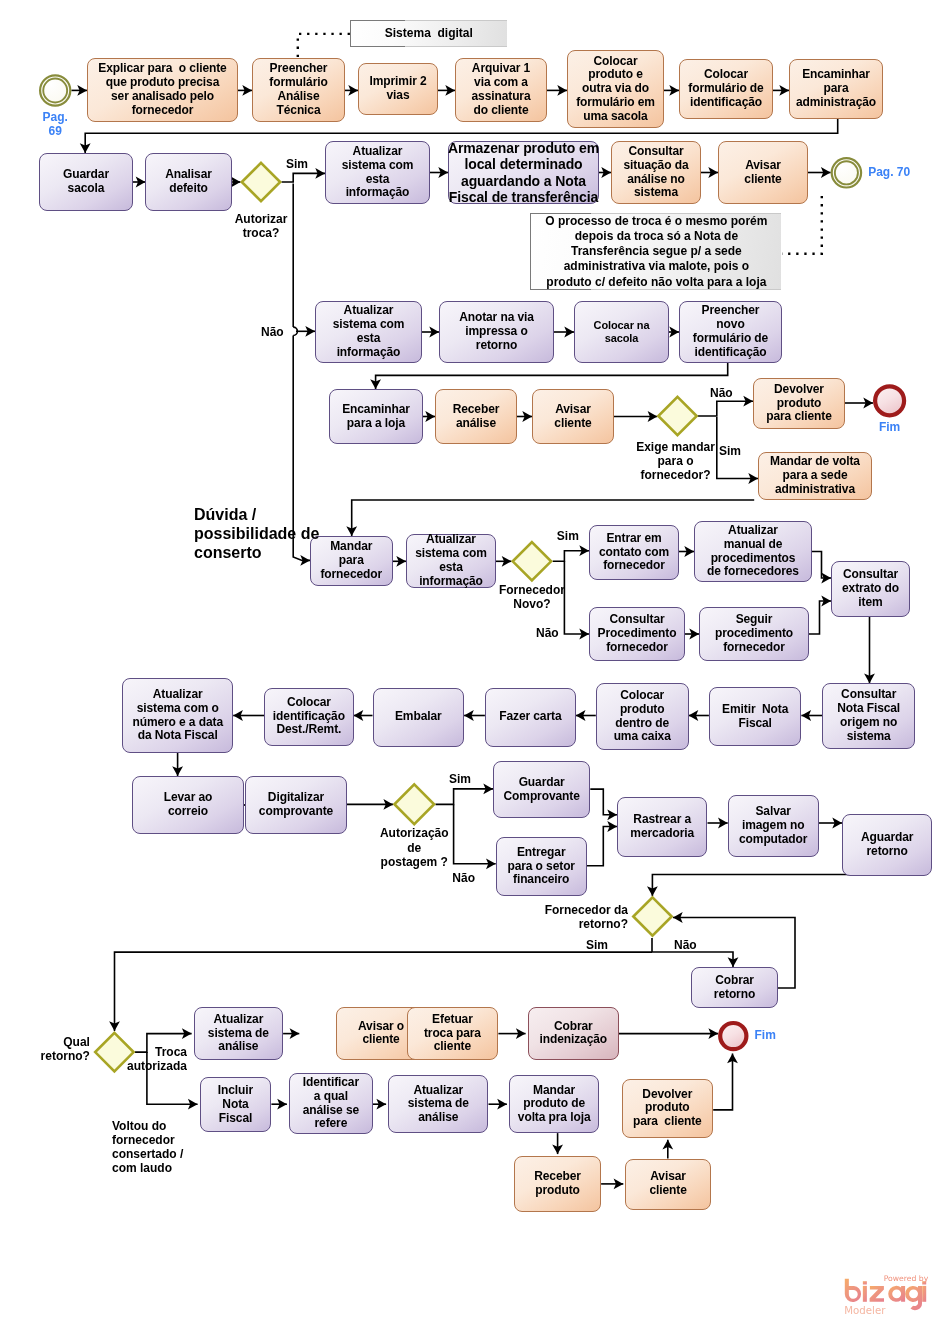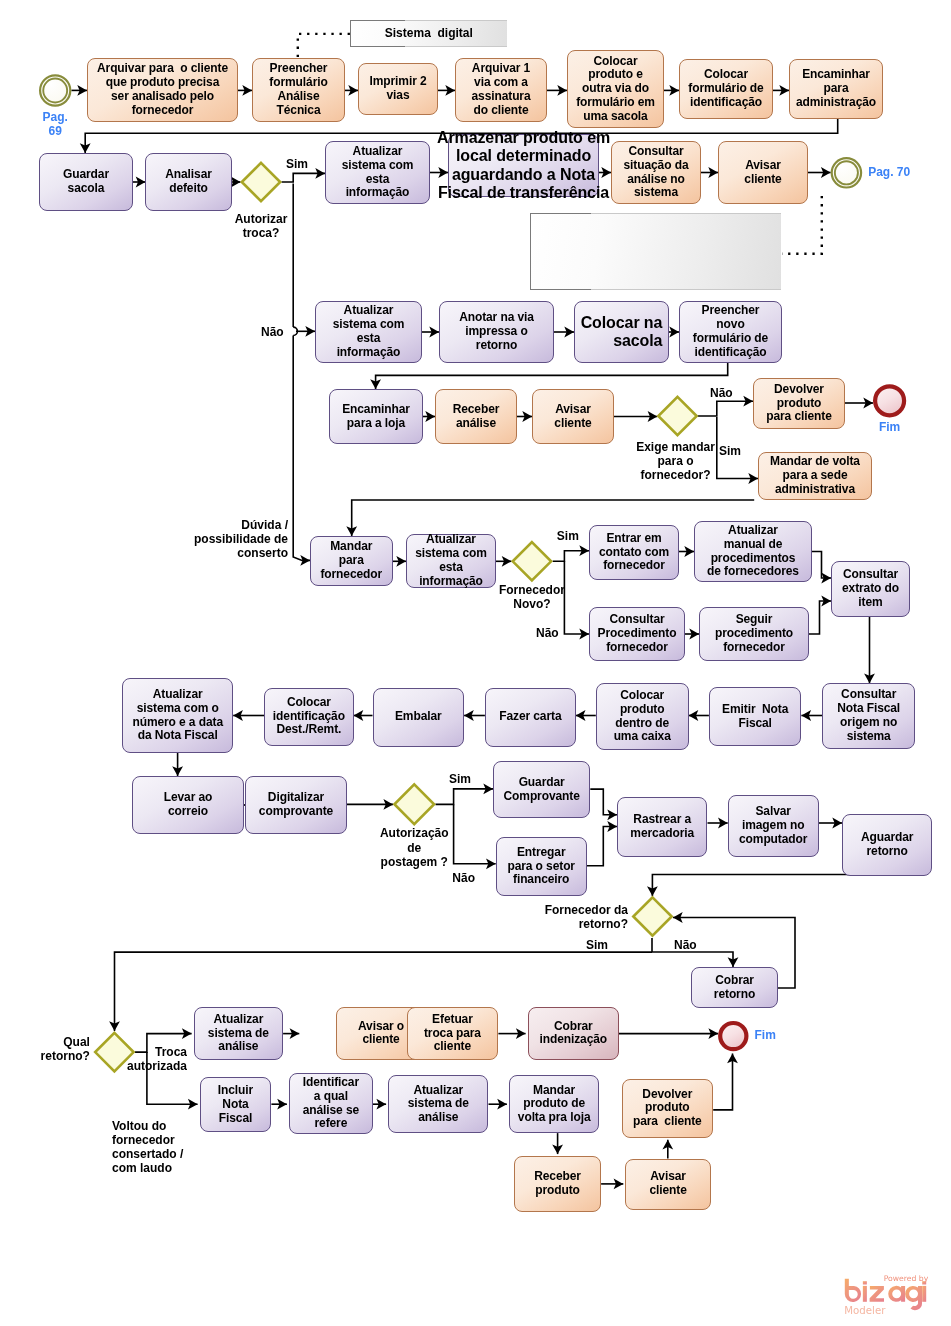--- a/index.html
+++ b/index.html
@@ -214,21 +214,21 @@
         </g>
         <g>
           <circle cx="889.6" cy="400.8" r="14.500000000000002" fill="url(#endgrad)" stroke="#9e1b1b" stroke-width="4.2"></circle>
         </g>
         <g>
           <circle cx="733.3000000000001" cy="1036.1" r="13.1" fill="url(#endgrad)" stroke="#9e1b1b" stroke-width="4.2"></circle>
         </g>
       </g>
   </svg>
   <div id="nodes-layer">
-      <div class="node orange" style="left: 87px; top: 58px; width: 151px; height: 64px; font-size: 12px; line-height: 1.15;">Arquivar para  o cliente
+      <div class="node orange" style="left: 87px; top: 58px; width: 151px; height: 64px; font-size: 12px; line-height: 1.15;">Explicar para  o cliente
 que produto precisa
 ser analisado pelo
 fornecedor</div>
       <div class="node orange" style="left: 252px; top: 58px; width: 93px; height: 64px; font-size: 12px; line-height: 1.15;">Preencher
 formulário
 Análise
 Técnica</div>
       <div class="node orange" style="left: 358px; top: 63px; width: 80px; height: 52px; font-size: 12px; line-height: 1.15;">Imprimir 2
 vias</div>
       <div class="node orange" style="left: 455px; top: 58px; width: 92px; height: 64px; font-size: 12px; line-height: 1.15;">Arquivar 1
@@ -247,38 +247,38 @@
 para
 administração</div>
       <div class="node purple" style="left: 39px; top: 153px; width: 94px; height: 58px; font-size: 12px; line-height: 1.15;">Guardar
 sacola</div>
       <div class="node purple" style="left: 145px; top: 153px; width: 87px; height: 58px; font-size: 12px; line-height: 1.15;">Analisar
 defeito</div>
       <div class="node purple" style="left: 325px; top: 141px; width: 105px; height: 63px; font-size: 12px; line-height: 1.15;">Atualizar
 sistema com
 esta
 informação</div>
-      <div class="node purple" style="left: 448px; top: 134px; width: 151px; height: 63px; font-size: 16px; line-height: 1.15;">Armazenar produto em
+      <div class="node purple" style="left: 448px; top: 141px; width: 151px; height: 63px; font-size: 14px; line-height: 1.15;">Armazenar produto em
 local determinado
 aguardando a Nota
 Fiscal de transferência</div>
       <div class="node orange" style="left: 611px; top: 141px; width: 90px; height: 63px; font-size: 12px; line-height: 1.15;">Consultar
 situação da
 análise no
 sistema</div>
       <div class="node orange" style="left: 718px; top: 141px; width: 90px; height: 63px; font-size: 12px; line-height: 1.15;">Avisar
 cliente</div>
       <div class="node purple" style="left: 315px; top: 301px; width: 107px; height: 62px; font-size: 12px; line-height: 1.15;">Atualizar
 sistema com
 esta
 informação</div>
       <div class="node purple" style="left: 439px; top: 301px; width: 115px; height: 62px; font-size: 12px; line-height: 1.15;">Anotar na via
 impressa o
 retorno</div>
-      <div class="node purple" style="left: 574px; top: 301px; width: 95px; height: 62px; font-size: 16px; line-height: 1.15; text-align: right;">Colocar na
+      <div class="node purple" style="left: 574px; top: 301px; width: 95px; height: 62px; font-size: 11px; line-height: 1.15;">Colocar na
 sacola</div>
       <div class="node purple" style="left: 679px; top: 301px; width: 103px; height: 62px; font-size: 12px; line-height: 1.15;">Preencher
 novo
 formulário de
 identificação</div>
       <div class="node purple" style="left: 329px; top: 389px; width: 94px; height: 55px; font-size: 12px; line-height: 1.15;">Encaminhar
 para a loja</div>
       <div class="node orange" style="left: 435px; top: 389px; width: 82px; height: 55px; font-size: 12px; line-height: 1.15;">Receber
 análise</div>
       <div class="node orange" style="left: 532px; top: 389px; width: 82px; height: 55px; font-size: 12px; line-height: 1.15;">Avisar
@@ -398,28 +398,32 @@
     </div>
   <div id="ev-layer">
       <div class="evlabel" style="left: 25.2px; top: 109.7px; width: 60px; font-size: 12px;">Pag.
 69</div>
       <div class="evlabel" style="left: 868.2px; top: 164.8px; width: 60px; text-align: left; font-size: 12px;">Pag. 70</div>
       <div class="evlabel" style="left: 859.6px; top: 420.4px; width: 60px; font-size: 12px;">Fim</div>
       <div class="evlabel" style="left: 754.5px; top: 1028.1px; width: 40px; text-align: left; font-size: 12px;">Fim</div>
     </div>
   <div id="ann-layer">
       <div class="ann" style="left: 349.8px; top: 19.8px; width: 157px; height: 27.7px; font-size: 12px;"><div class="brk" style="width: 54px;"></div><span>Sistema  digital</span></div>
-      <div class="ann" style="left: 530.3px; top: 213.2px; width: 251.2px; height: 77.1px; font-size: 12px;"><div class="brk" style="width: 60px;"></div></div>
+      <div class="ann" style="left: 530.3px; top: 213.2px; width: 251.2px; height: 77.1px; font-size: 12px;"><div class="brk" style="width: 60px;"></div><span>O processo de troca é o mesmo porém
+depois da troca só a Nota de
+Transferência segue p/ a sede
+administrativa via malote, pois o
+produto c/ defeito não volta para a loja</span></div>
     </div>
   <div id="lbl-layer">
       <div class="lbl" style="left: 286px; top: 157px; font-size: 12px; text-align: left;">Sim</div>
       <div class="lbl" style="left: 261px; top: 325px; font-size: 12px; text-align: left;">Não</div>
       <div class="lbl" style="left: 710px; top: 386px; font-size: 12px; text-align: left;">Não</div>
       <div class="lbl" style="left: 719px; top: 444px; font-size: 12px; text-align: left;">Sim</div>
-      <div class="lbl" style="left: 194px; top: 518px; font-size: 12px; text-align: right;">Dúvida /
+      <div class="lbl" style="left: 194px; top: 506px; font-size: 16px; text-align: left;">Dúvida /
 possibilidade de
 conserto</div>
       <div class="lbl" style="left: 556.8px; top: 529px; font-size: 12px; text-align: left;">Sim</div>
       <div class="lbl" style="left: 536px; top: 626px; font-size: 12px; text-align: left;">Não</div>
       <div class="lbl" style="left: 448.9px; top: 772px; font-size: 12px; text-align: left;">Sim</div>
       <div class="lbl" style="left: 452.3px; top: 871px; font-size: 12px; text-align: left;">Não</div>
       <div class="lbl" style="left: 586px; top: 938px; font-size: 12px; text-align: left;">Sim</div>
       <div class="lbl" style="left: 674px; top: 938px; font-size: 12px; text-align: left;">Não</div>
       <div class="lbl" style="left: 127px; top: 1001px; font-size: 12px; text-align: right; margin-top: 44px;">Troca
 autorizada</div>

